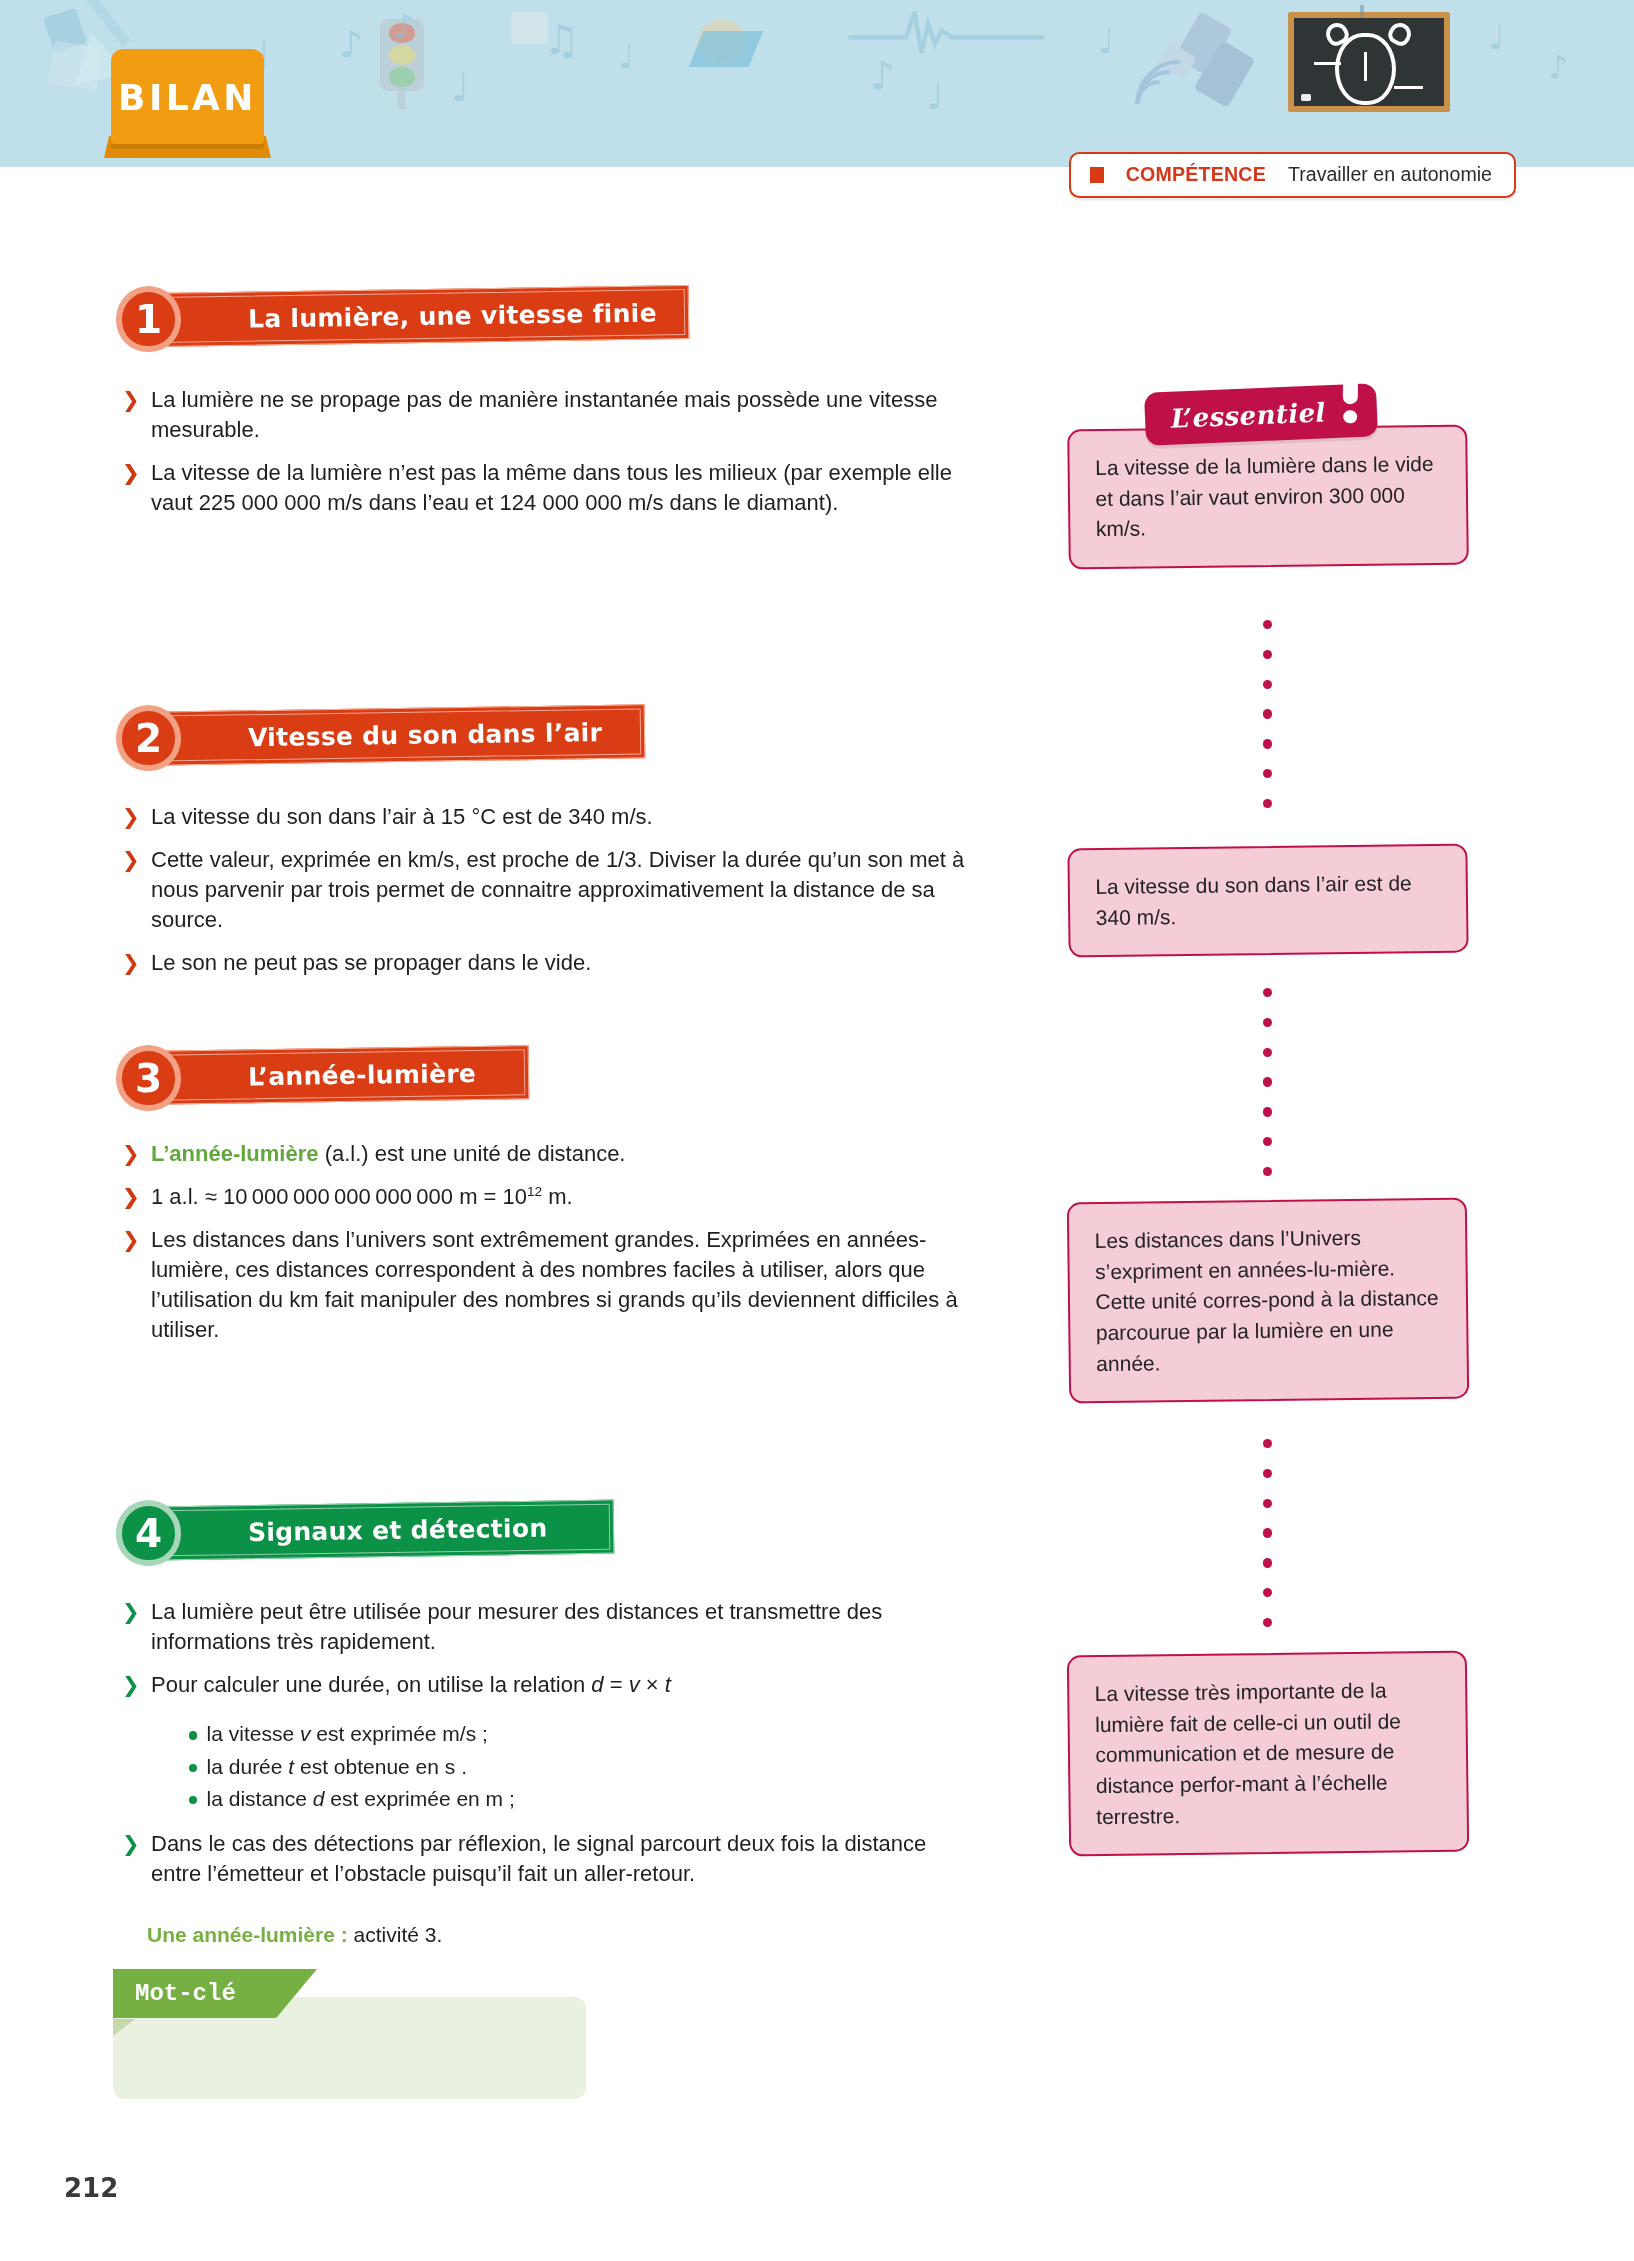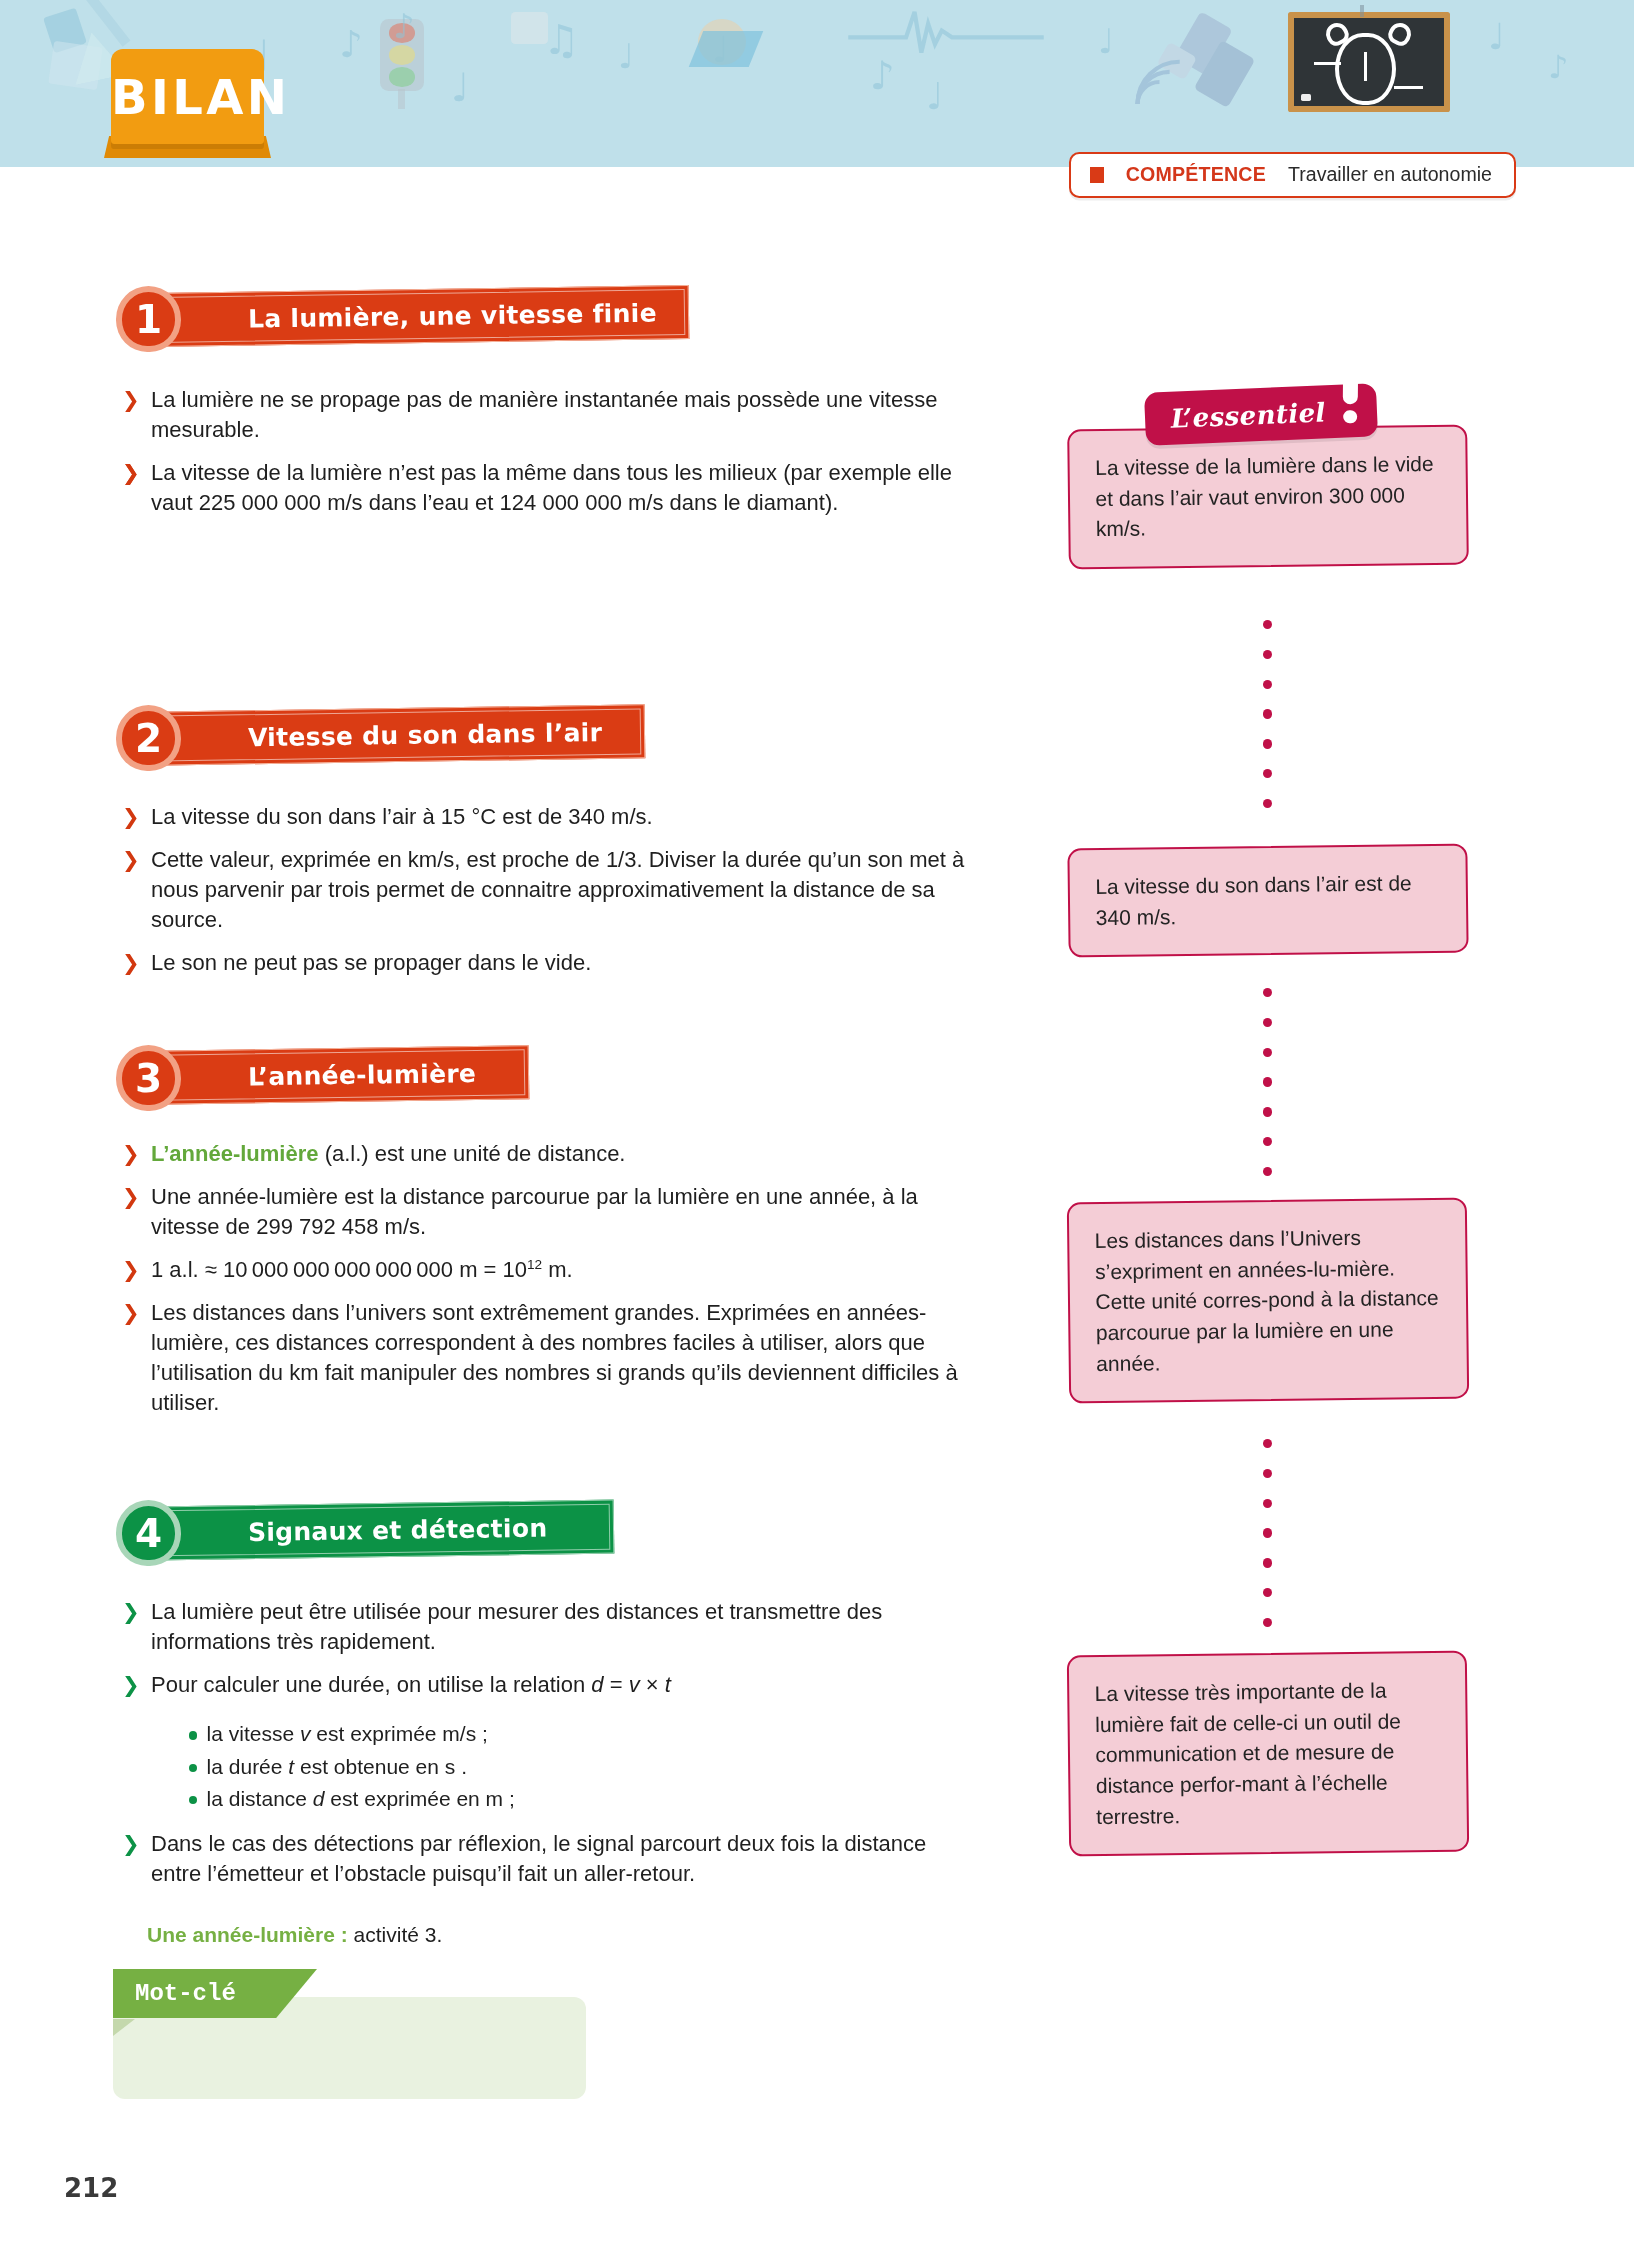--- a/index.html
+++ b/index.html
@@ -50,21 +50,21 @@
 
   
   .bilan-tab {
     position:absolute; left:111px; top:49px; width:153px; height:95px;
     background:#f29c11; border-radius:12px 12px 3.4px 3.4px;
     box-shadow: 0 5.1px 0 rgba(0,0,0,.09);
     z-index:5;
   }
   .bilan-tab .txt {
     position:absolute; left:0; right:0; top:50%; transform:translateY(-50%);
-    text-align:center; color:#fff; font-size:48px; font-weight:700;
+    text-align:center; color:#fff; font-size:36px; font-weight:700;
     letter-spacing:3.4px; font-family:"DejaVu Sans", sans-serif;
   }
   .bilan-foot {
     position:absolute; left:104px; top:136px; width:167px; height:22px;
     background:#e08a06; clip-path: polygon(5.1px 0, calc(100% - 5.1px) 0, 100% 100%, 0 100%);
     z-index:4;
   }
 
   
   .competence {
@@ -316,21 +316,20 @@
   <div class="sec-num red">3</div>
 </div>
 
 <div class="bullets" style="left:122px; top:1139px; width:851px;">
   <div class="bullet">
     <span class="chev red">❯</span>
     <span class="btext"><span class="green-term">L’année-lumière</span> (a.l.) est une unité de distance.</span>
   </div>
   <div class="bullet">
     <span class="chev red">❯</span>
-    <span class="btext">Une année-lumière est la distance parcourue par la lumière en une année, à la vitesse de 299 792 458 m/s.</span>
   </div>
   <div class="bullet">
     <span class="chev red">❯</span>
     <span class="btext">1 a.l. ≈ 10 000 000 000 000 000 m = 10<sup>12</sup> m.</span>
   </div>
   <div class="bullet">
     <span class="chev red">❯</span>
     <span class="btext">Les distances dans l’univers sont extrêmement grandes. Exprimées en années-lumière, ces distances correspondent à des nombres faciles à utiliser, alors que l’utilisation du km fait manipuler des nombres si grands qu’ils deviennent difficiles à utiliser.</span>
   </div>
 </div>

